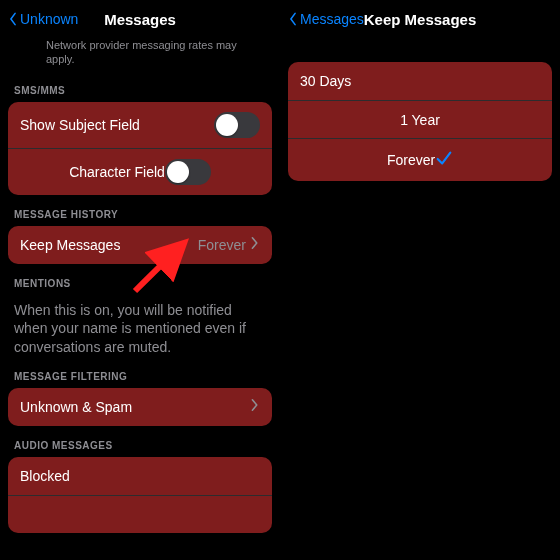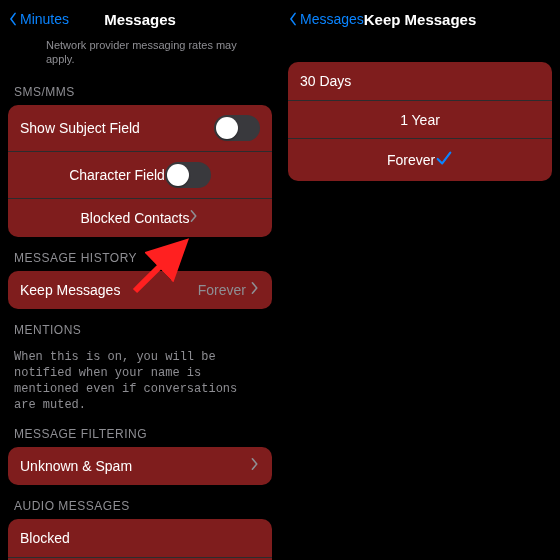--- a/index.html
+++ b/index.html
@@ -8,79 +8,73 @@
   .left  { left: 0; }
   .right { left: 280px; }
 
   .nav { display:flex; align-items:center; height:38px; color:#fff; position:relative; }
   .nav .back { display:flex; align-items:center; color:#0a84ff; font-size:14px; }
   .nav .back svg { width:14px; height:14px; }
   .nav .title { position:absolute; left:0; right:0; text-align:center; font-size:15px; font-weight:600; color:#fff; pointer-events:none; }
 
   .note { color:#8e8e93; font-size:11px; padding:0 14px 4px 14px; line-height:1.3;margin-left:32px; }
 
-  .section-hdr { color:#8e8e93; font-size:12px; letter-spacing:0.5px; padding:14px 14px 6px 14px; text-transform:uppercase; }
+  .section-hdr { color:#8e8e93; font-size:10px; letter-spacing:0.5px; padding:14px 14px 6px 14px; text-transform:uppercase;font-weight:bold; }
 
   .group { margin:0 8px; border-radius:10px; overflow:hidden; background:#7f1d1d; }
   .row { display:flex; align-items:center; justify-content:space-between; padding:10px 12px; min-height:38px; }
   .row + .row { border-top:0.5px solid #2c2c2e;justify-content:center; }
   .row .label { color:#fff; font-size:14px; }
   .row .value { color:#8e8e93; font-size:14px; display:flex; align-items:center; gap:4px; }
 
   .chev svg { width:10px; height:14px; }
 
   .switch { width:46px; height:26px; border-radius:13px; position:relative; }
   .switch.off { background:#39393d; }
   .switch.on  { background:#30d158; }
   .switch .knob { position:absolute; top:2px; width:22px; height:22px; border-radius:11px; background:#fff; box-shadow:0 1px 2px rgba(0,0,0,0.4); }
   .switch.off .knob { left:2px; }
   .switch.on  .knob { right:2px; }
 
-  .foot { color:#8e8e93; font-size:12px; padding:6px 14px 0 14px; line-height:1.35;font-family:Liberation Mono, monospace; }
+  .foot { color:#8e8e93; font-size:14px; padding:6px 14px 0 14px; line-height:1.35; }
 
   .arrow { position:absolute; pointer-events:none; }
 
   .check svg { width:18px; height:18px; }
 </style>
 </head>
 <body>
 
 <div class="half left">
 
   <div class="nav">
     <div class="back" style="padding-left:6px;">
       <svg viewBox="0 0 12 20">
           <path d="M9 2 L3 10 L9 18" stroke="#0a84ff" stroke-width="2.2" fill="none" stroke-linecap="round" stroke-linejoin="round"></path>
         </svg>
-      <span>Minutes</span>
+      <span>Unknown</span>
     </div>
     <div class="title">Messages</div>
   </div>
 
   <div class="note">Network provider messaging rates may apply.</div>
 
   <div class="section-hdr">SMS/MMS</div>
   <div class="group">
     <div class="row">
       <span class="label">Show Subject Field</span>
       <span class="switch off">
           <span class="knob"></span>
         </span>
     </div>
     <div class="row">
       <span class="label">Character Field</span>
       <span class="switch off">
           <span class="knob"></span>
         </span>
-    </div>
-    <div class="row">
-      <span class="label">Blocked Contacts</span>
-      <span class="chev"><svg viewBox="0 0 10 16">
-            <path d="M2 2 L7 8 L2 14" stroke="#8e8e93" stroke-width="1.8" fill="none" stroke-linecap="round" stroke-linejoin="round"></path>
-          </svg></span>
     </div>
   </div>
 
   <div class="section-hdr">MESSAGE HISTORY</div>
   <div class="group">
     <div class="row">
       <span class="label">Keep Messages</span>
       <span class="value">
         <span>Forever</span>
         <span class="chev"><svg viewBox="0 0 10 16">

